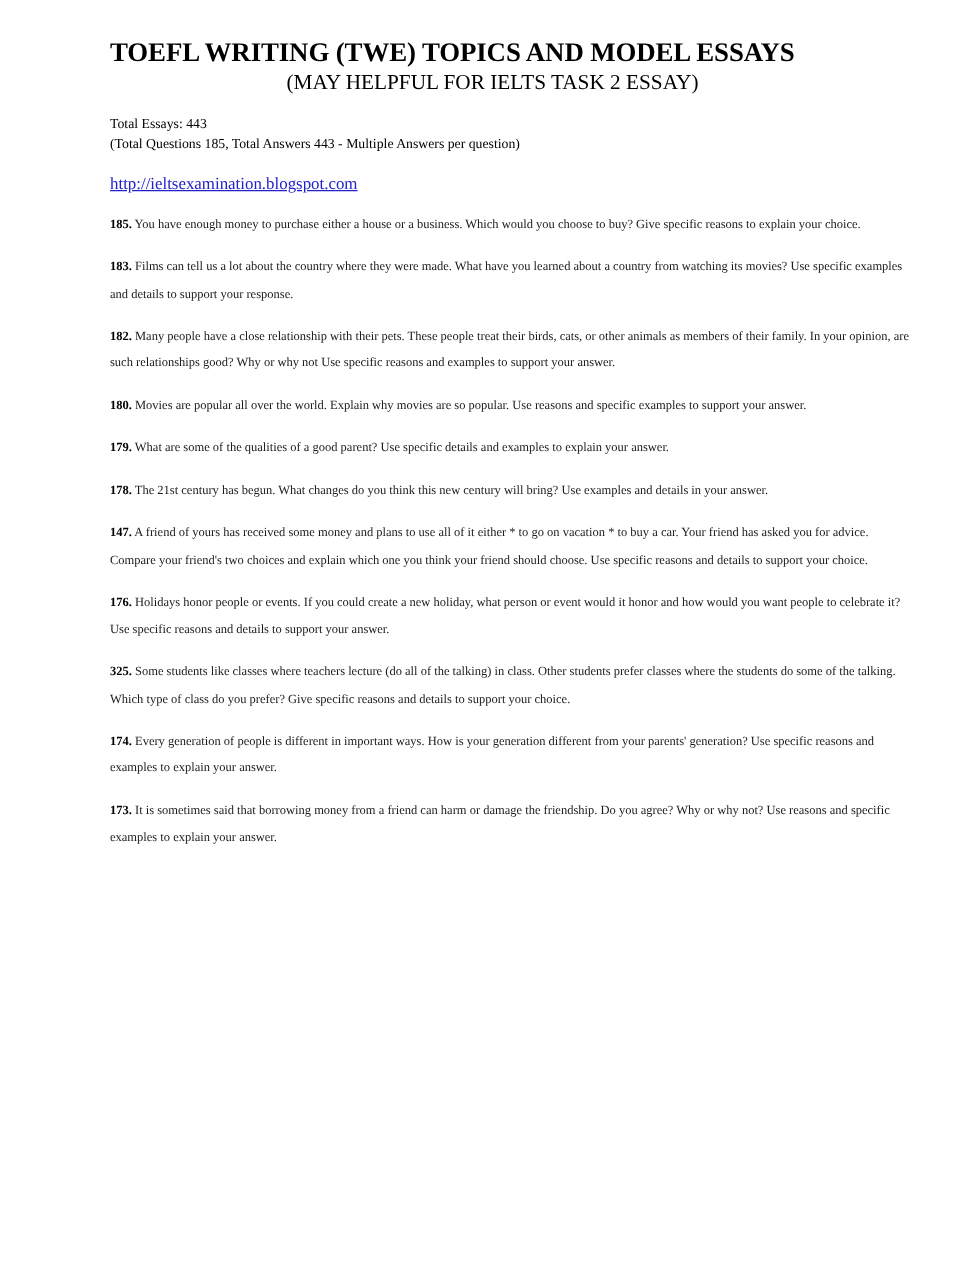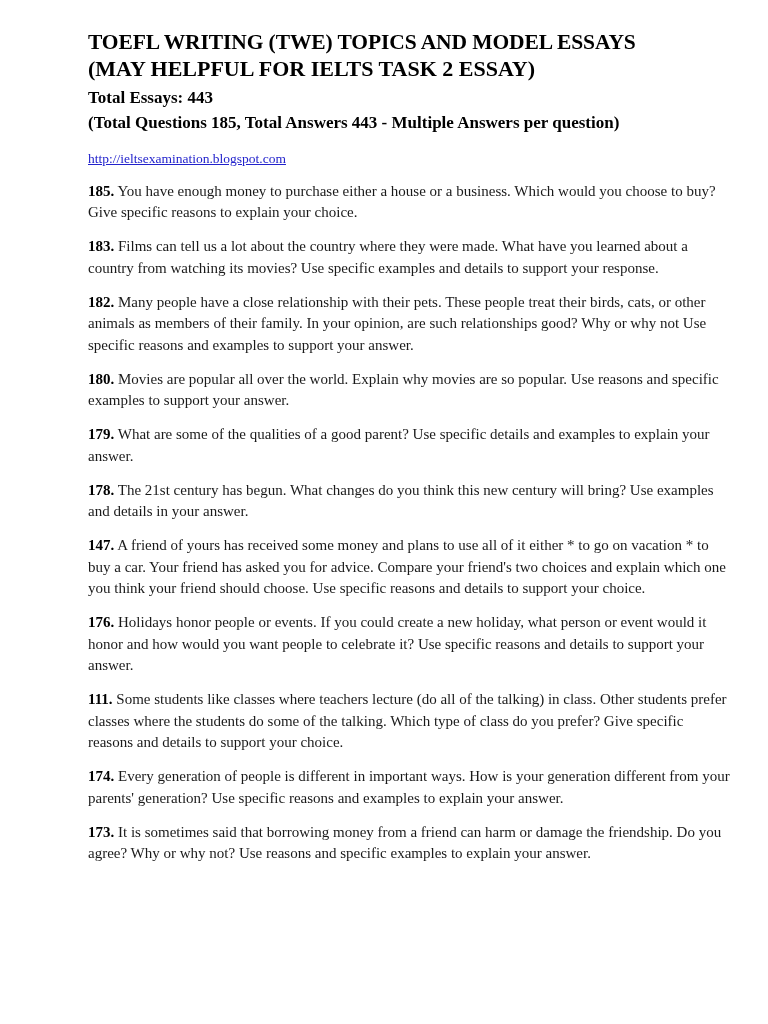--- a/index.html
+++ b/index.html
@@ -27,31 +27,32 @@
   .doc-title {
     font-size: 21.5px;
     font-weight: bold;
     line-height: 1.12;
     letter-spacing: -0.1px;
     margin: 0;
     padding: 0;
     white-space: nowrap;
   }
   .doc-subtitle {
-    font-size: 22px;
-    font-weight: bold;
+    font-size: 17px;
+    font-weight: normal;
     line-height: 1.2;
     margin: 2px 0 0 0;
     padding: 0;
     white-space: nowrap;
+    text-align: center;
   }
   .meta-block {
-    margin-top: 4px;
-    font-size: 17px;
-    font-weight: bold;
+    margin-top: 16px;
+    font-size: 11px;
+    font-weight: normal;
     line-height: 1.45;
   }
   .meta-line {
     margin: 0;
     padding: 0;
     white-space: nowrap;
   }
   .link-block {
     margin-top: 15px;
     font-size: 13.5px;
@@ -60,21 +61,21 @@
     color: #2222cc;
     font-weight: normal;
     text-decoration: underline;
     font-size: 13.5px;
   }
   .questions {
     margin-top: 14px;
     width: 642px;
   }
   .question {
-    font-size: 15px;
+    font-size: 10px;
     line-height: 21.5px;
     margin: 0 0 12.5px 0;
     padding: 0;
     text-align: left;
     color: #1a1a1a;
   }
   .q-num {
     font-weight: bold;
     color: #000000;
   }
@@ -102,18 +103,18 @@
 
   <div class="questions" id="questions-list">
       <p class="question"><span class="q-num">185.</span> <span class="q-text">You have enough money to purchase either a house or a business. Which would you choose to buy? Give specific reasons to explain your choice.</span></p>
       <p class="question"><span class="q-num">183.</span> <span class="q-text">Films can tell us a lot about the country where they were made. What have you learned about a country from watching its movies? Use specific examples and details to support your response.</span></p>
       <p class="question"><span class="q-num">182.</span> <span class="q-text">Many people have a close relationship with their pets. These people treat their birds, cats, or other animals as members of their family. In your opinion, are such relationships good? Why or why not Use specific reasons and examples to support your answer.</span></p>
       <p class="question"><span class="q-num">180.</span> <span class="q-text">Movies are popular all over the world. Explain why movies are so popular. Use reasons and specific examples to support your answer.</span></p>
       <p class="question"><span class="q-num">179.</span> <span class="q-text">What are some of the qualities of a good parent? Use specific details and examples to explain your answer.</span></p>
       <p class="question"><span class="q-num">178.</span> <span class="q-text">The 21st century has begun. What changes do you think this new century will bring? Use examples and details in your answer.</span></p>
       <p class="question"><span class="q-num">147.</span> <span class="q-text">A friend of yours has received some money and plans to use all of it either * to go on vacation * to buy a car. Your friend has asked you for advice. Compare your friend's two choices and explain which one you think your friend should choose. Use specific reasons and details to support your choice.</span></p>
       <p class="question"><span class="q-num">176.</span> <span class="q-text">Holidays honor people or events. If you could create a new holiday, what person or event would it honor and how would you want people to celebrate it? Use specific reasons and details to support your answer.</span></p>
-      <p class="question"><span class="q-num">111.</span> <span class="q-text">Some students like classes where teachers lecture (do all of the talking) in class. Other students prefer classes where the students do some of the talking. Which type of class do you prefer? Give specific reasons and details to support your choice.</span></p>
+      <p class="question"><span class="q-num">325.</span> <span class="q-text">Some students like classes where teachers lecture (do all of the talking) in class. Other students prefer classes where the students do some of the talking. Which type of class do you prefer? Give specific reasons and details to support your choice.</span></p>
       <p class="question"><span class="q-num">174.</span> <span class="q-text">Every generation of people is different in important ways. How is your generation different from your parents' generation? Use specific reasons and examples to explain your answer.</span></p>
       <p class="question"><span class="q-num">173.</span> <span class="q-text">It is sometimes said that borrowing money from a friend can harm or damage the friendship. Do you agree? Why or why not? Use reasons and specific examples to explain your answer.</span></p>
     </div>
 
 </div>
 
 </body></html>

